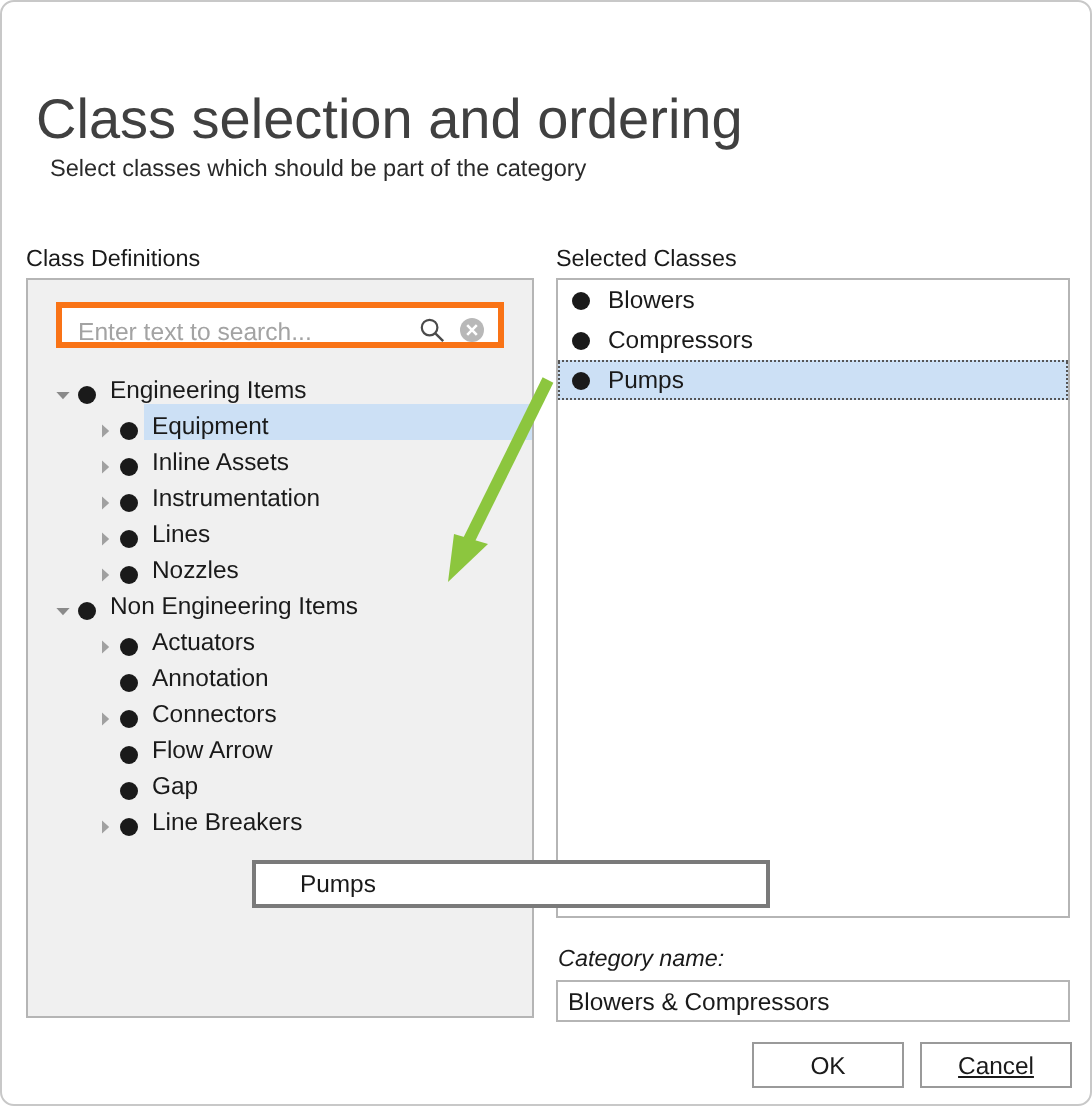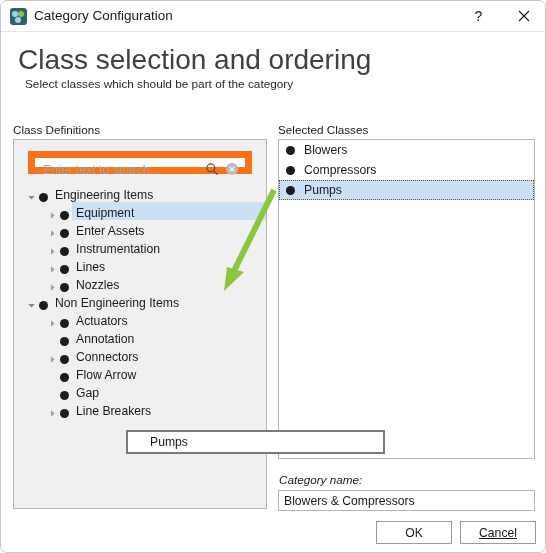--- a/index.html
+++ b/index.html
@@ -111,21 +111,21 @@
     border: 1px solid #b5b5b5;
     overflow: hidden;
   }
   .search-wrap {
     position: absolute;
     left: 14px; top: 11px;
     width: 224px;
     height: 23px;
     box-sizing: border-box;
     background: #ffffff;
-    border: 7px solid #f97316;
+    border: 3px solid #f97316;
   }
   .search-input {
     position: absolute;
     left: 6px; top: 0;
     width: 172px;
     height: 21px;
     border: none;
     outline: none;
     background: transparent;
     font-family: "Liberation Sans", sans-serif;
@@ -289,34 +289,20 @@
     width: 546px; height: 553px;
     pointer-events: none;
     z-index: 30;
   }
 </style>
 </head>
 <body>
 
 <div class="window">
 
-  <div class="titlebar">
-    <div class="title-icon">
-      <span class="c1"></span>
-        <span class="c2"></span>
-        <span class="c3"></span>
-    </div>
-    <div class="title-text">Category Configuration</div>
-    <div class="tb-btn tb-help">?</div>
-    <div class="tb-btn tb-close">
-      <svg width="12" height="12" viewBox="0 0 12 12">
-        <path d="M1 1 L11 11 M11 1 L1 11" stroke="#1a1a1a" stroke-width="1.1" fill="none"></path>
-      </svg>
-    </div>
-  </div>
 
   <div class="header-title">Class selection and ordering</div>
   <div class="header-sub">Select classes which should be part of the category</div>
 
   <div class="sec-label lbl-class-def">Class Definitions</div>
   <div class="sec-label lbl-selected">Selected Classes</div>
 
   <div class="left-panel">
     <div class="search-wrap">
       <input class="search-input" type="text" placeholder="Enter text to search..." style="">
@@ -353,21 +339,21 @@
           <span class="bullet"></span>
           <span class="tree-label">Equipment</span>
         </div>
         <div class="tree-row d1">
           <span class="twisty">
             <svg width="9" height="9" viewBox="0 0 9 9">
               <polygon points="3,1.2 3,7.8 6.6,4.5" fill="#a0a0a0"></polygon>
             </svg>
           </span>
           <span class="bullet"></span>
-          <span class="tree-label">Enter Assets</span>
+          <span class="tree-label">Inline Assets</span>
         </div>
         <div class="tree-row d1">
           <span class="twisty">
             <svg width="9" height="9" viewBox="0 0 9 9">
               <polygon points="3,1.2 3,7.8 6.6,4.5" fill="#a0a0a0"></polygon>
             </svg>
           </span>
           <span class="bullet"></span>
           <span class="tree-label">Instrumentation</span>
         </div>

